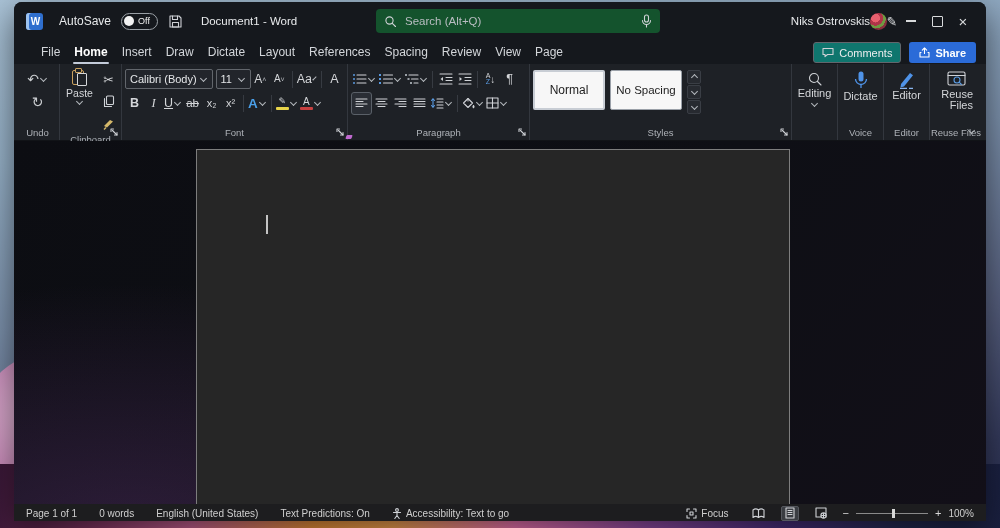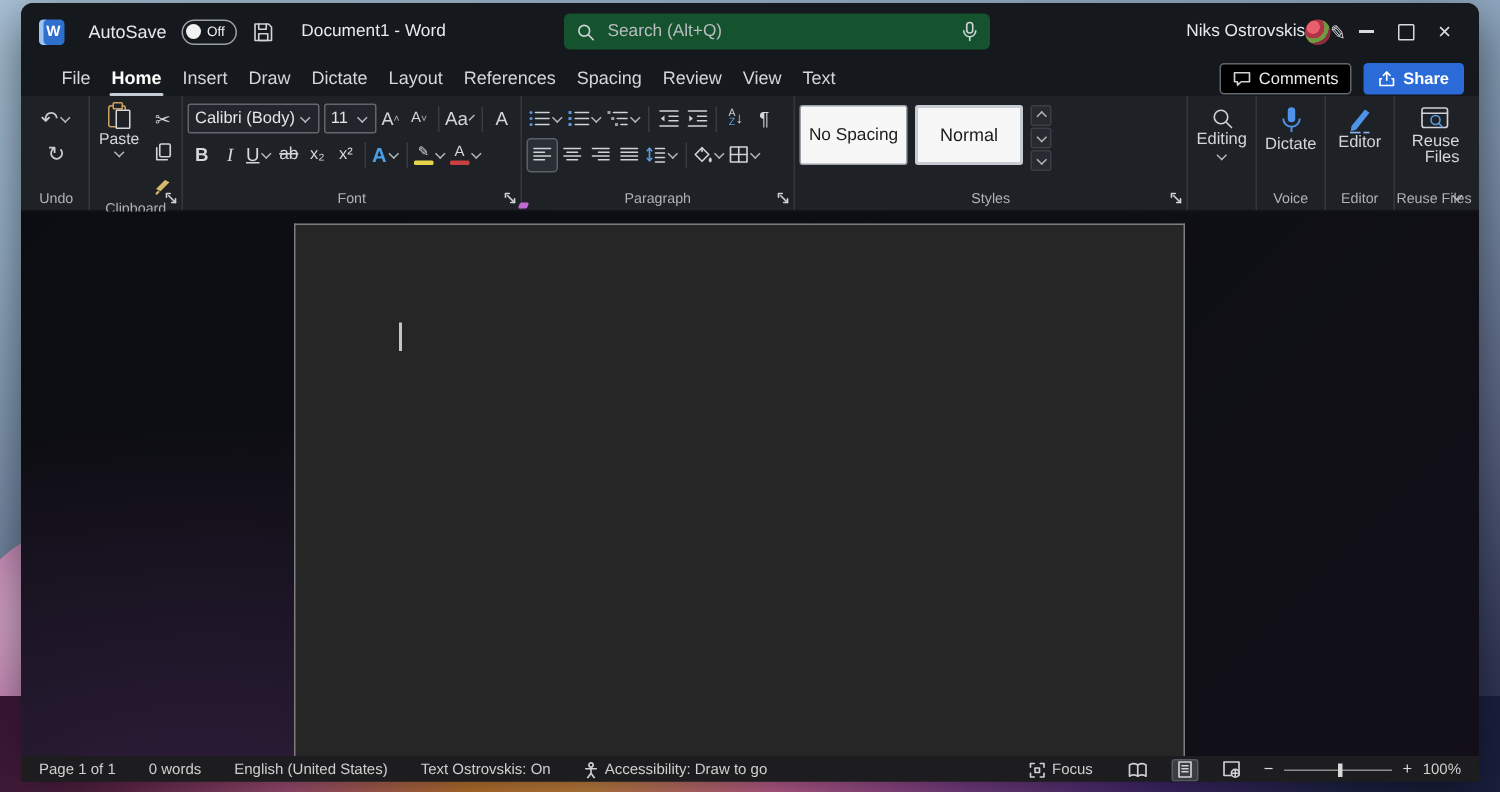--- a/index.html
+++ b/index.html
@@ -37,21 +37,21 @@
   .maxbox{width:9px;height:9px;border:1.2px solid #d8dadc;border-radius:1px;}
   .closex{font-size:15px;line-height:1;}
 
   
   .menubar{height:24px;background:#15181d;display:flex;align-items:center;padding-left:20px;position:relative;}
   .mtab{color:#d3d6da;font-size:12px;padding:3px 7px;position:relative;white-space:nowrap;}
   .mtab.active{color:#fff;font-weight:bold;}
   .mtab.active::after{content:"";position:absolute;left:6px;right:6px;bottom:-2px;height:2px;border-radius:2px;background:#c3cbd9;}
   .mb-right{position:absolute;right:10px;top:2px;display:flex;gap:8px;}
   .btn-comments{height:19px;border:1px solid #62666c;border-radius:3px;color:#ecedee;font-size:11px;
-    display:flex;align-items:center;gap:5px;padding:0 8px;background:#000000;}
+    display:flex;align-items:center;gap:5px;padding:0 8px;background:#0f766e;}
   .btn-share{height:21px;border-radius:3px;background:#2b6bd8;color:#fff;font-size:11px;font-weight:bold;
     display:flex;align-items:center;gap:5px;padding:0 10px;}
 
   
   .ribbon{height:76px;background:#1e2126;display:flex;padding:0 0 0 2px;position:relative;border-bottom:1px solid #111317;}
   .group{display:flex;flex-direction:column;border-right:1px solid #33373e;padding:3px 3px 0;position:relative;box-sizing:border-box;}
   .glabel{height:16px;margin-top:auto;display:flex;align-items:center;justify-content:center;
     font-size:9.5px;color:#aeb2b8;white-space:nowrap;}
   .launcher{position:absolute;right:3px;bottom:4px;}
   .rrow{display:flex;align-items:center;height:24px;}
@@ -184,21 +184,21 @@
     <span class="mtab">File</span>
     <span class="mtab active">Home</span>
     <span class="mtab">Insert</span>
     <span class="mtab">Draw</span>
     <span class="mtab">Dictate</span>
     <span class="mtab">Layout</span>
     <span class="mtab">References</span>
     <span class="mtab">Spacing</span>
     <span class="mtab">Review</span>
     <span class="mtab">View</span>
-    <span class="mtab">Text</span>
+    <span class="mtab">Page</span>
     <div class="mb-right">
       <div class="btn-comments">
         <svg class="ic" width="12" height="11" viewBox="0 0 12 11">
           <path d="M1 1.5 h10 v6 h-5.5 l-2.5 2.2 v-2.2 h-2 z"></path>
         </svg>
         <span>Comments</span>
       </div>
       <div class="btn-share">
         <svg class="ic" width="11" height="11" viewBox="0 0 11 11" style="stroke:#fff">
           <path d="M5.5 6.5 V1.2"></path>
@@ -431,25 +431,25 @@
       <div class="glabel">Paragraph</div>
       <svg class="ic launcher" width="8" height="8" viewBox="0 0 8 8">
         <path d="M1 3.5 V1 h2.5"></path>
           <path d="M2.5 2.5 L7 7"></path>
           <path d="M7 4.5 V7 H4.5"></path>
       </svg>
     </div>
 
     <div class="group" style="width:262px">
       <div class="stylecards">
+        <div class="scard sel">
+          <span class="t-normal">Normal</span>
+        </div>
         <div class="scard">
           <span class="t-nospace">No Spacing</span>
-        </div>
-        <div class="scard sel">
-          <span class="t-normal">Normal</span>
         </div>
         <div class="sscroll">
           <div class="sbtn">
               <span class="chev up"></span>
             </div>
           <div class="sbtn">
               <span class="chev"></span>
             </div>
           <div class="sbtn">
               <span class="chev"></span>
@@ -519,27 +519,27 @@
   <div class="docarea">
     <div class="page">
       <div class="cursor"></div>
     </div>
   </div>
 
   <div class="statusbar">
     <span class="sb-item">Page 1 of 1</span>
     <span class="sb-item">0 words</span>
     <span class="sb-item">English (United States)</span>
-    <span class="sb-item">Text Ostrovskis: On</span>
+    <span class="sb-item">Text Predictions: On</span>
     <span class="sb-item">
       <svg class="ic" width="10" height="11" viewBox="0 0 10 11">
         <circle cx="5" cy="2" r="1.4"></circle>
           <path d="M1.5 4.5 h7 M5 4.5 v3 M5 7.5 L2.8 10.5 M5 7.5 L7.2 10.5"></path>
       </svg>
-      <span>Accessibility: Draw to go</span>
+      <span>Accessibility: Text to go</span>
     </span>
     <div class="sb-right">
       <span class="sb-item" style="margin-right:8px">
         <svg class="ic" width="11" height="11" viewBox="0 0 11 11">
           <path d="M1 3.5 V1 h2.5 M7.5 1 H10 v2.5 M10 7.5 V10 H7.5 M3.5 10 H1 V7.5"></path>
             <rect x="4" y="4" width="3" height="3"></rect>
         </svg>
         <span>Focus</span>
       </span>
       <div class="viewbtn">

